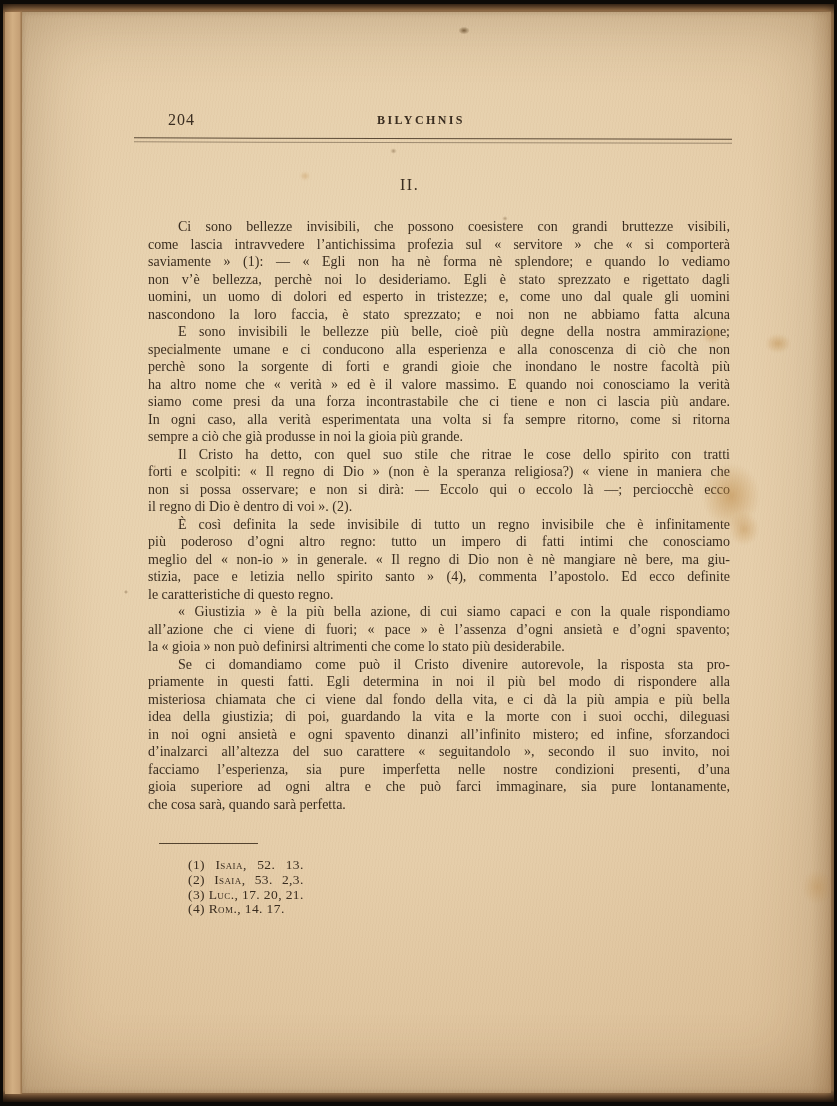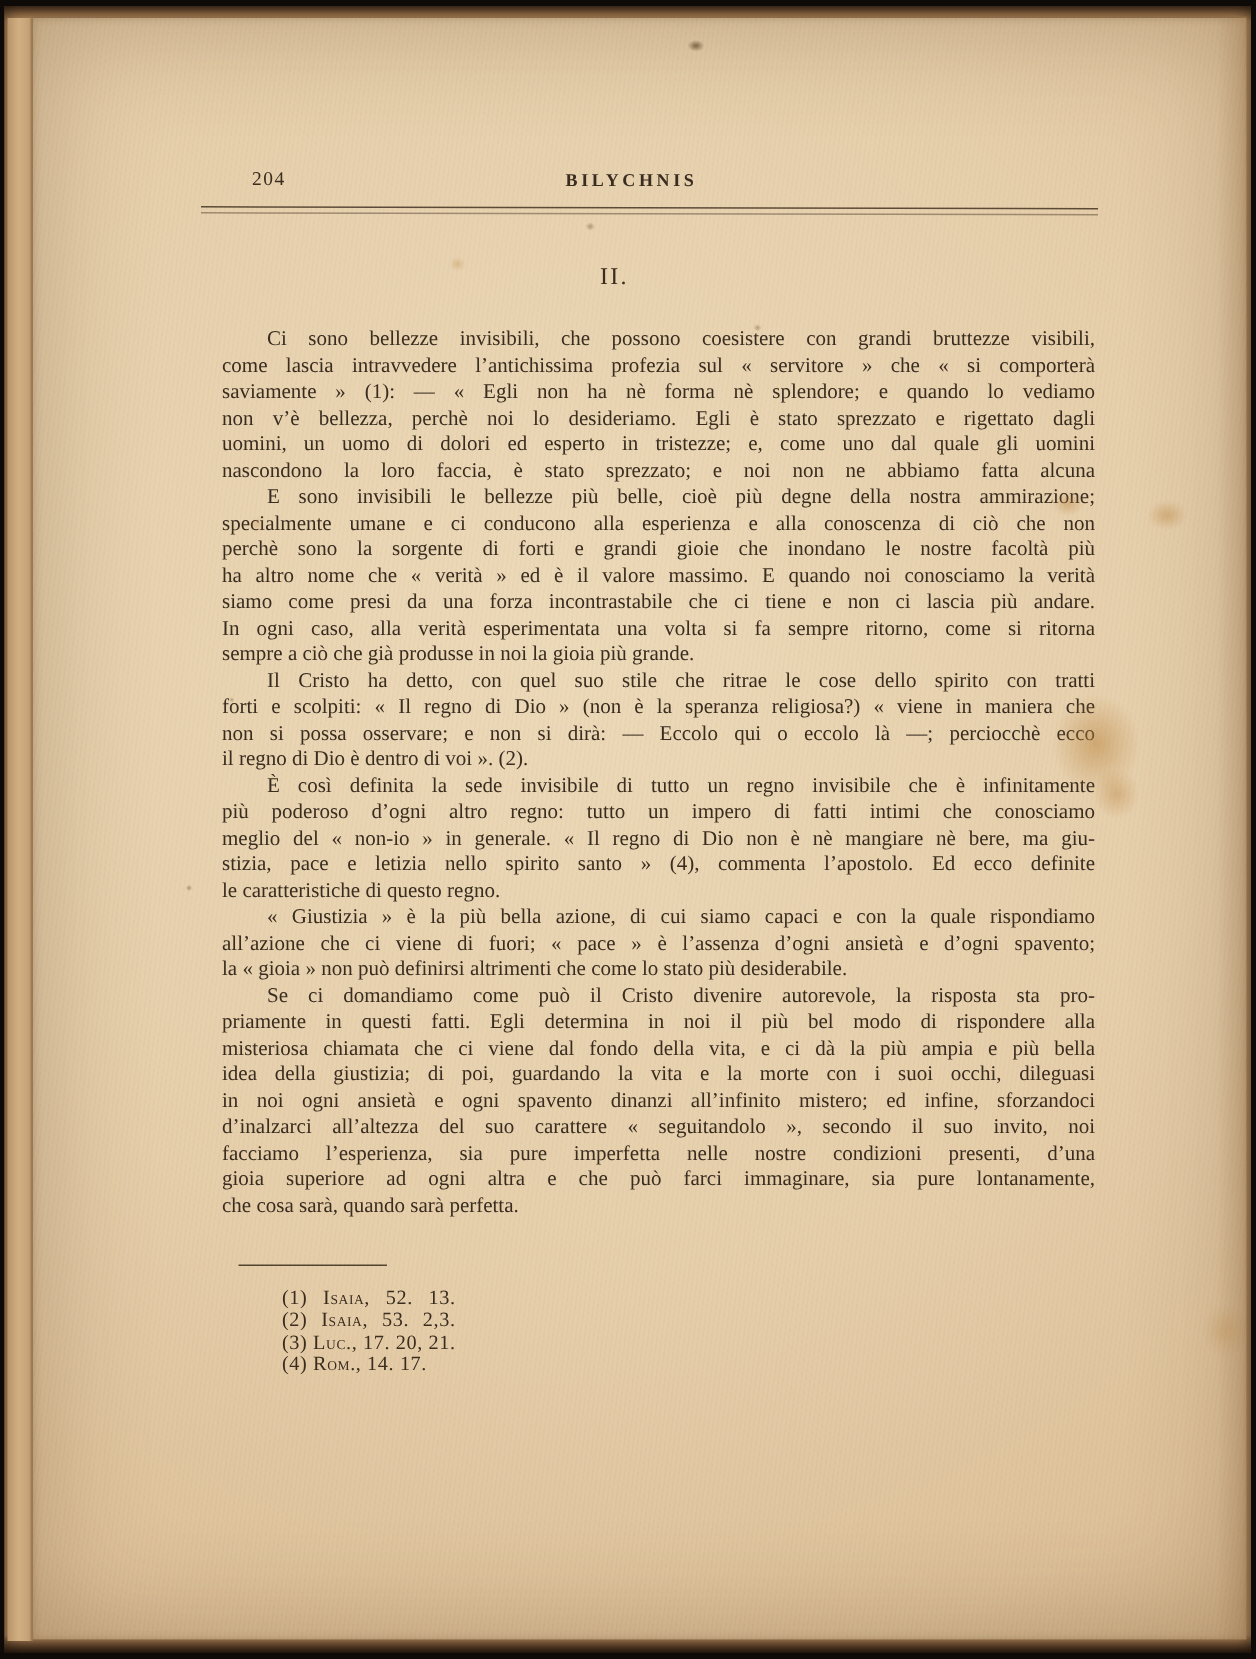--- a/index.html
+++ b/index.html
@@ -29,21 +29,21 @@
     border-top: 1px solid #8a6a47;
     border-left: 1px solid #9c7850;
     color: var(--ink, #3a2d20);
   }
   
   .fore-edge {
     position: absolute; right: 0; top: 0; width: 20px; height: 100%;
     background: linear-gradient(90deg, rgba(140,100,60,0) 0%, rgba(140,100,60,0.28) 100%);
   }
   .running-header { position: absolute; top: 99px; left: 112px; width: 596px; height: 18px; }
-  .page-number { position: absolute; left: 34px; top: 0; font-size: 13px; letter-spacing: 1px; }
+  .page-number { position: absolute; left: 34px; top: 0; font-size: 16px; letter-spacing: 1px; }
   .journal-title {
     position: absolute; left: 0; right: 22px; top: 2px; text-align: center;
     font-size: 12px; letter-spacing: 2.4px; font-weight: bold;
   }
   .header-rule {
     position: absolute; top: 126px; left: 112px; width: 598px; height: 3px;
     border-top: 1px solid rgba(58,42,26,0.8);
     border-bottom: 1px solid rgba(58,42,26,0.42);
     transform: rotate(0.12deg);
   }

